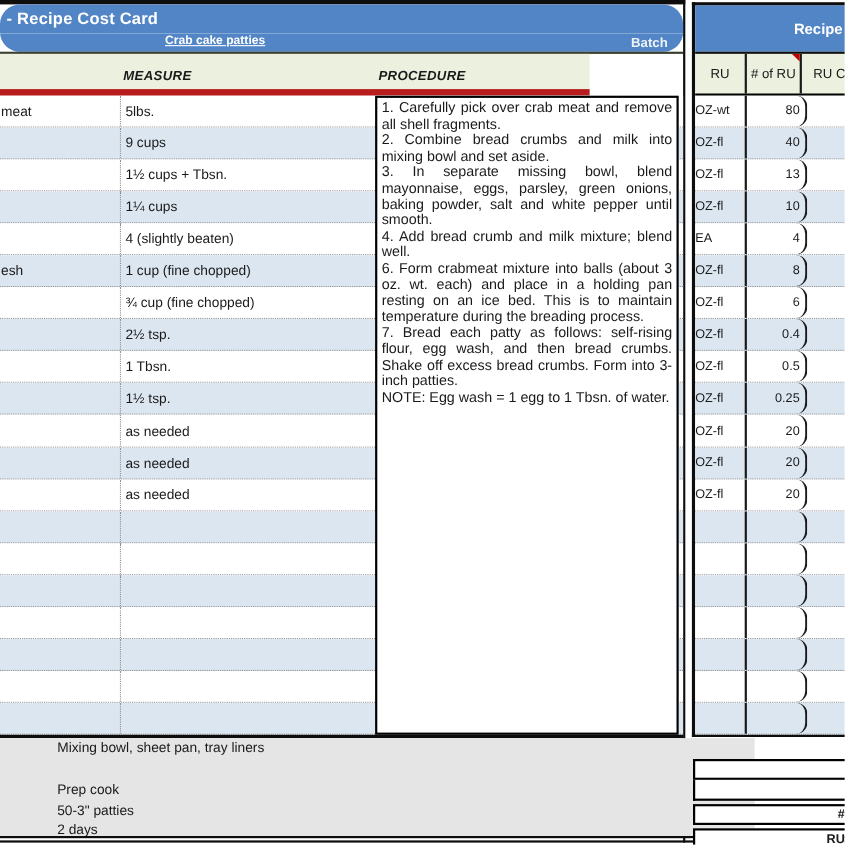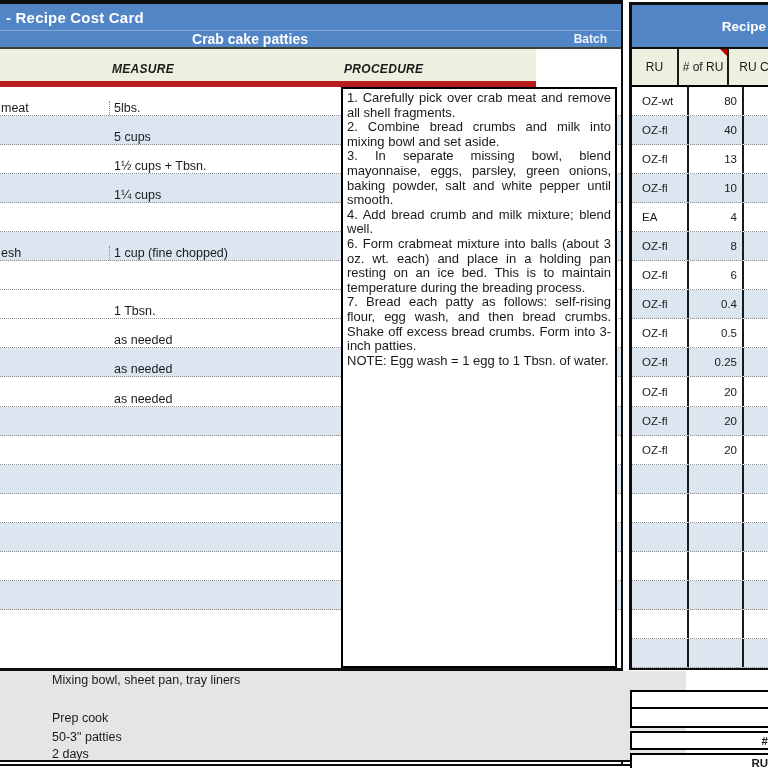--- a/index.html
+++ b/index.html
@@ -3,34 +3,34 @@
 <meta charset="utf-8">
 <style>
   html,body{margin:0;padding:0;background:#fff;}
   #screen{position:relative;width:768px;height:768px;overflow:hidden;background:#ffffff;
           font-family:"Liberation Sans",sans-serif;color:#1a1a1a;}
   .abs{position:absolute;box-sizing:border-box;}
 
   
   .top-border{left:0;top:0;width:623px;height:4px;background:#0d0d0d;}
   .card-right-border{left:621px;top:0;width:2px;height:766px;background:#0d0d0d;}
-  .blue-head{left:0;top:4px;width:621px;height:43px;background:#5185c5;}
+  .blue-head{left:0;top:4px;width:621px;height:43px;background:#5185c5;border-radius:18px;}
   .title-row{left:0;top:0;width:100%;height:26px;display:flex;align-items:center;padding-left:6px;}
   .title-row span{color:#fff;font-weight:bold;font-size:15px;letter-spacing:.2px;}
   .sub-row{left:0;top:26px;width:100%;height:17px;border-top:1px solid rgba(255,255,255,.30);}
-  .recipe-name{left:150px;top:0;width:200px;height:17px;text-align:center;color:#fff;
-               font-weight:bold;font-size:14px;}
+  .recipe-name{left:150px;top:0;width:200px;height:17px;color:#fff;
+               font-weight:bold;font-size:11px;text-decoration:underline;}
   .batch{right:14px;top:1px;color:#eef3fa;font-weight:bold;font-size:12px;padding-left:40px;}
   .head-sep{left:0;top:47px;width:621px;height:2px;background:#3a4030;}
   .colhead{left:0;top:49px;width:536px;height:38px;background:#ebf1de;border-bottom:6px solid #b91c1c;font-style:italic;}
   .colhead span{position:absolute;bottom:5px;font-weight:bold;font-size:12px;letter-spacing:.3px;}
   .mh{left:112px;} .ph{left:344px;}
 
   .grid{left:0;top:87px;width:621px;height:581px;display:grid;grid-template-rows:repeat(20,1fr);}
-  .g-row{display:flex;border-bottom:1px dotted #8f8f8f;background:#ffffff;align-items:flex-end;}
+  .g-row{display:flex;border-bottom:1px dotted #8f8f8f;background:#ffffff;}
   .g-row.alt{background:#dce6f1;}
   .cell{display:flex;align-items:center;font-size:12.5px;overflow:hidden;white-space:nowrap;}
   .c-item{width:108px;border-right:1px dotted #8f8f8f;padding-left:1px;}
   .c-measure{width:230px;border-right:1px dotted #8f8f8f;padding-left:4px;}
   .c-rest{flex:1;}
 
   .proc-box{left:341px;top:87px;width:276px;height:581px;background:#fff;border:2px solid #000;
             padding:2px 4px;overflow:hidden;}
   .step{font-size:13px;line-height:14.6px;text-align:justify;}
 
@@ -52,22 +52,22 @@
   .rh-cell{display:flex;align-items:center;justify-content:center;font-size:12px;position:relative;}
   .rh1{width:45px;border-right:2px solid #1a1a1a;}
   .rh2{width:48px;border-right:2px solid #1a1a1a;}
   .rh3{flex:1;}
   .tri{position:absolute;top:0;right:0;width:0;height:0;border-top:7px solid #c00000;
        border-left:7px solid transparent;}
   .r-grid{left:632px;top:87px;width:147px;height:581px;display:grid;grid-template-rows:repeat(20,1fr);}
   .r-row{display:flex;border-bottom:1px dotted #8f8f8f;background:#fff;}
   .r-row.alt{background:#dce6f1;}
   .r-cell{display:flex;align-items:center;font-size:11.5px;overflow:hidden;}
-  .rc-ru{width:45px;border-right:2px solid #1a1a1a;padding-left:10px;}
-  .rc-num{width:48px;border-right:2px solid #1a1a1a;justify-content:flex-end;padding-right:5px;}
+  .rc-ru{width:45px;border-right:2px solid #1a1a1a;padding-left:0;}
+  .rc-num{width:48px;border-right:2px solid #1a1a1a;justify-content:flex-end;padding-right:5px;border-radius:10px;}
   .rc-cost{flex:1;}
   .r-grid-bottom{left:629px;top:668px;width:147px;height:2px;background:#0d0d0d;}
   .r-summary{left:630px;top:690px;width:146px;}
   .s-row{box-sizing:border-box;height:19px;border:2px solid #000;background:#fff;
          display:flex;align-items:center;justify-content:flex-end;padding-right:6px;
          font-weight:bold;font-size:11.5px;white-space:nowrap;}
   .s-row.joined{border-top:none;}
   .s-row.gap{margin-top:3px;}
 </style>
 </head>
@@ -96,49 +96,61 @@
   </div>
 
   <div class="abs grid">
       <div class="g-row">
         <div class="cell c-item">meat</div>
         <div class="cell c-measure">5lbs.</div>
         <div class="cell c-rest"></div>
       </div>
       <div class="g-row alt">
         <div class="cell c-item"></div>
-        <div class="cell c-measure">5 cups</div>
+        <div class="cell c-measure">9 cups</div>
         <div class="cell c-rest"></div>
       </div>
       <div class="g-row">
         <div class="cell c-item"></div>
         <div class="cell c-measure">1½ cups + Tbsn.</div>
         <div class="cell c-rest"></div>
       </div>
       <div class="g-row alt">
         <div class="cell c-item"></div>
         <div class="cell c-measure">1¼ cups</div>
         <div class="cell c-rest"></div>
       </div>
       <div class="g-row">
         <div class="cell c-item"></div>
+        <div class="cell c-measure">4 (slightly beaten)</div>
         <div class="cell c-rest"></div>
       </div>
       <div class="g-row alt">
         <div class="cell c-item">esh</div>
         <div class="cell c-measure">1 cup (fine chopped)</div>
         <div class="cell c-rest"></div>
       </div>
       <div class="g-row">
         <div class="cell c-item"></div>
+        <div class="cell c-measure">¾ cup (fine chopped)</div>
+        <div class="cell c-rest"></div>
+      </div>
+      <div class="g-row alt">
+        <div class="cell c-item"></div>
+        <div class="cell c-measure">2½ tsp.</div>
         <div class="cell c-rest"></div>
       </div>
       <div class="g-row">
         <div class="cell c-item"></div>
         <div class="cell c-measure">1 Tbsn.</div>
+        <div class="cell c-rest"></div>
+      </div>
+      <div class="g-row alt">
+        <div class="cell c-item"></div>
+        <div class="cell c-measure">1½ tsp.</div>
         <div class="cell c-rest"></div>
       </div>
       <div class="g-row">
         <div class="cell c-item"></div>
         <div class="cell c-measure">as needed</div>
         <div class="cell c-rest"></div>
       </div>
       <div class="g-row alt">
         <div class="cell c-item"></div>
         <div class="cell c-measure">as needed</div>

